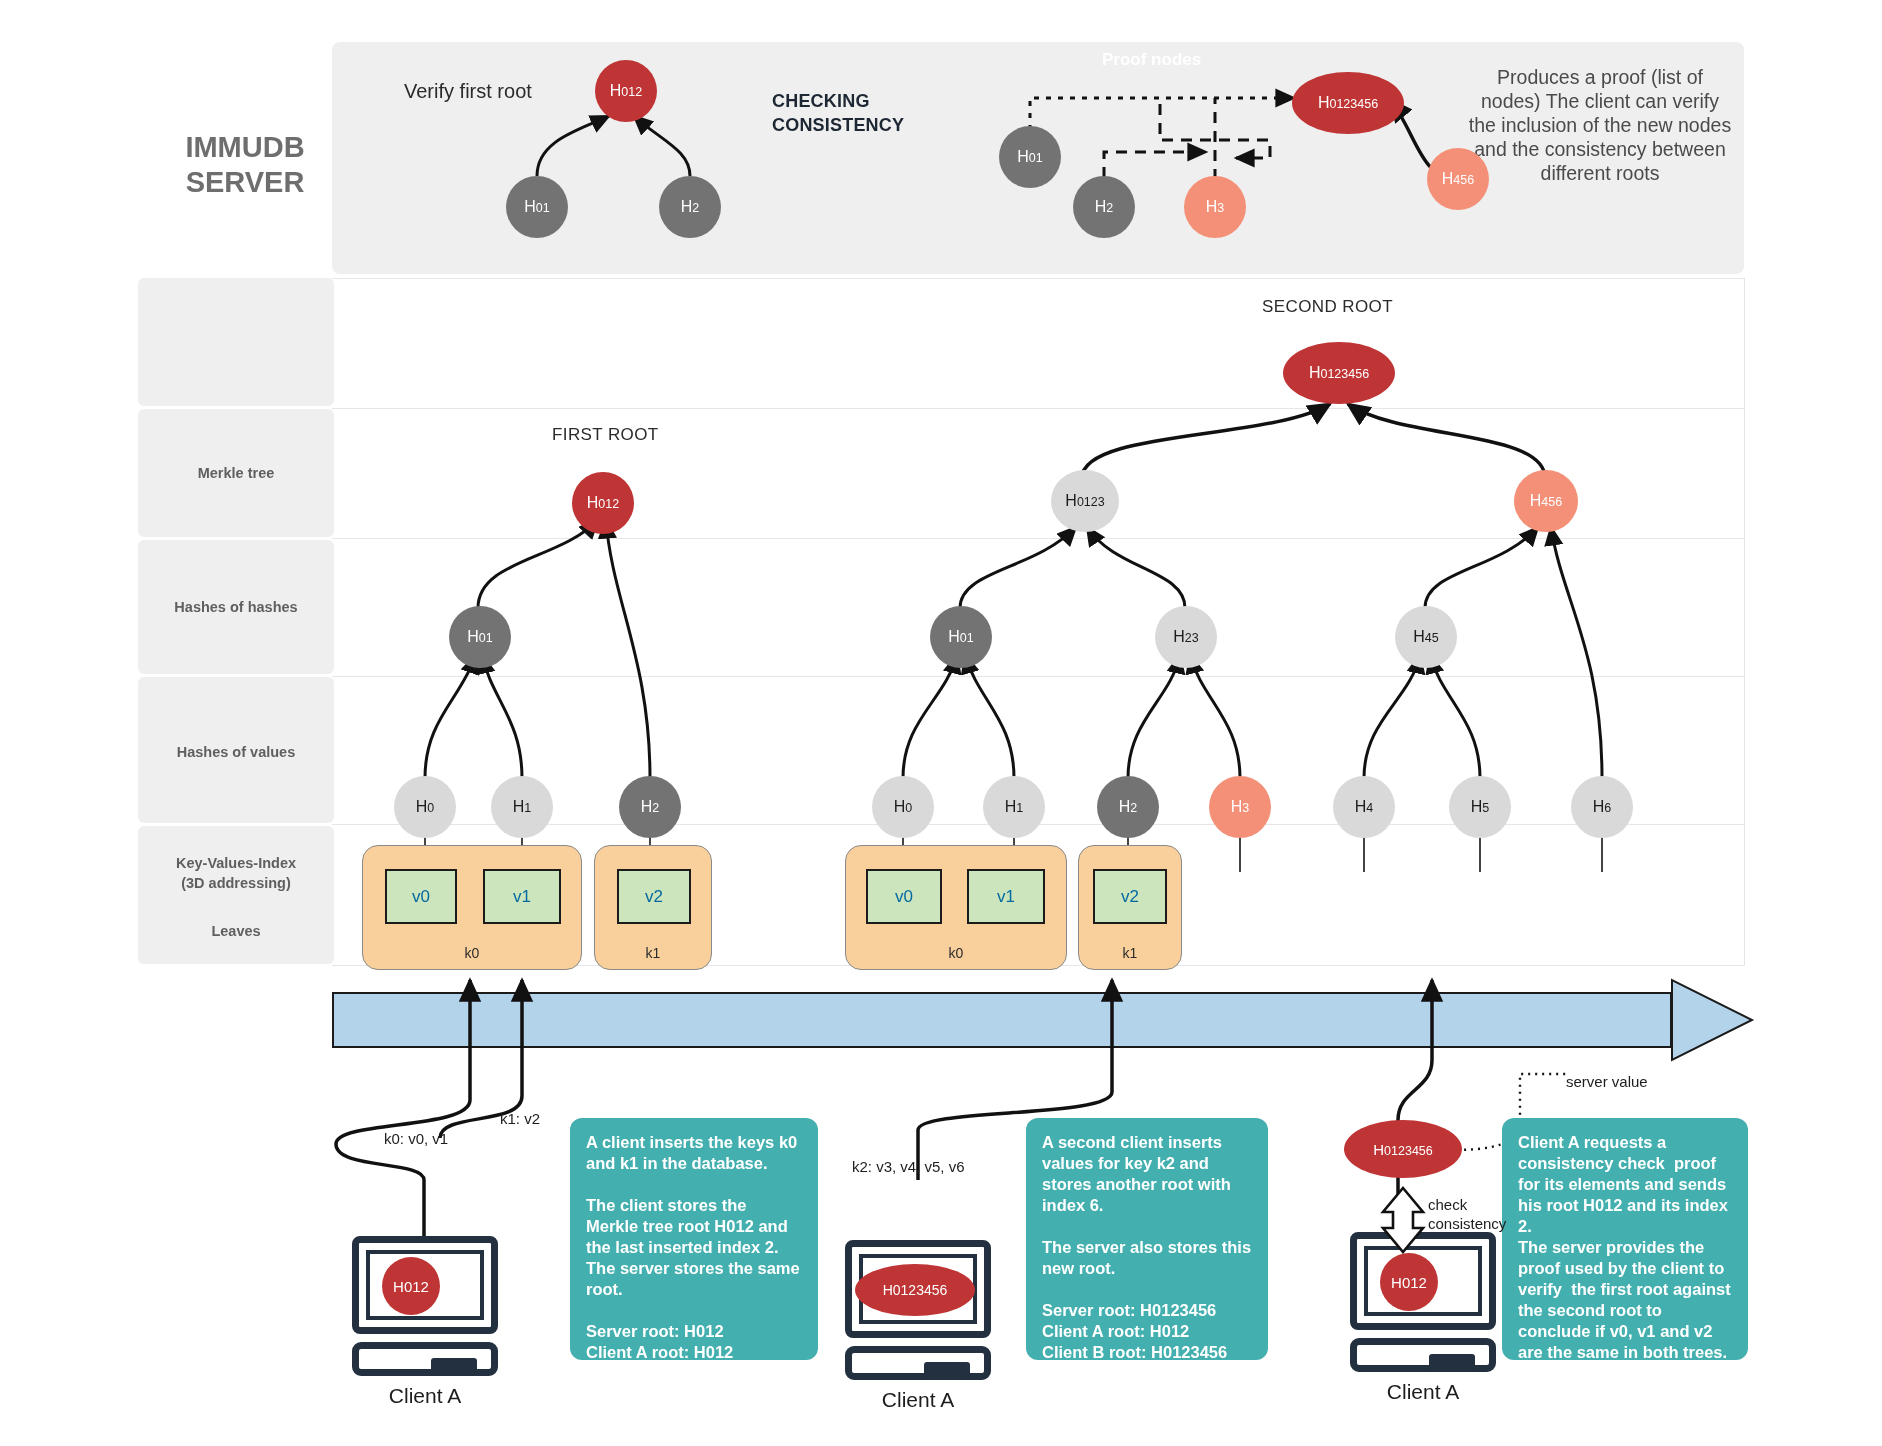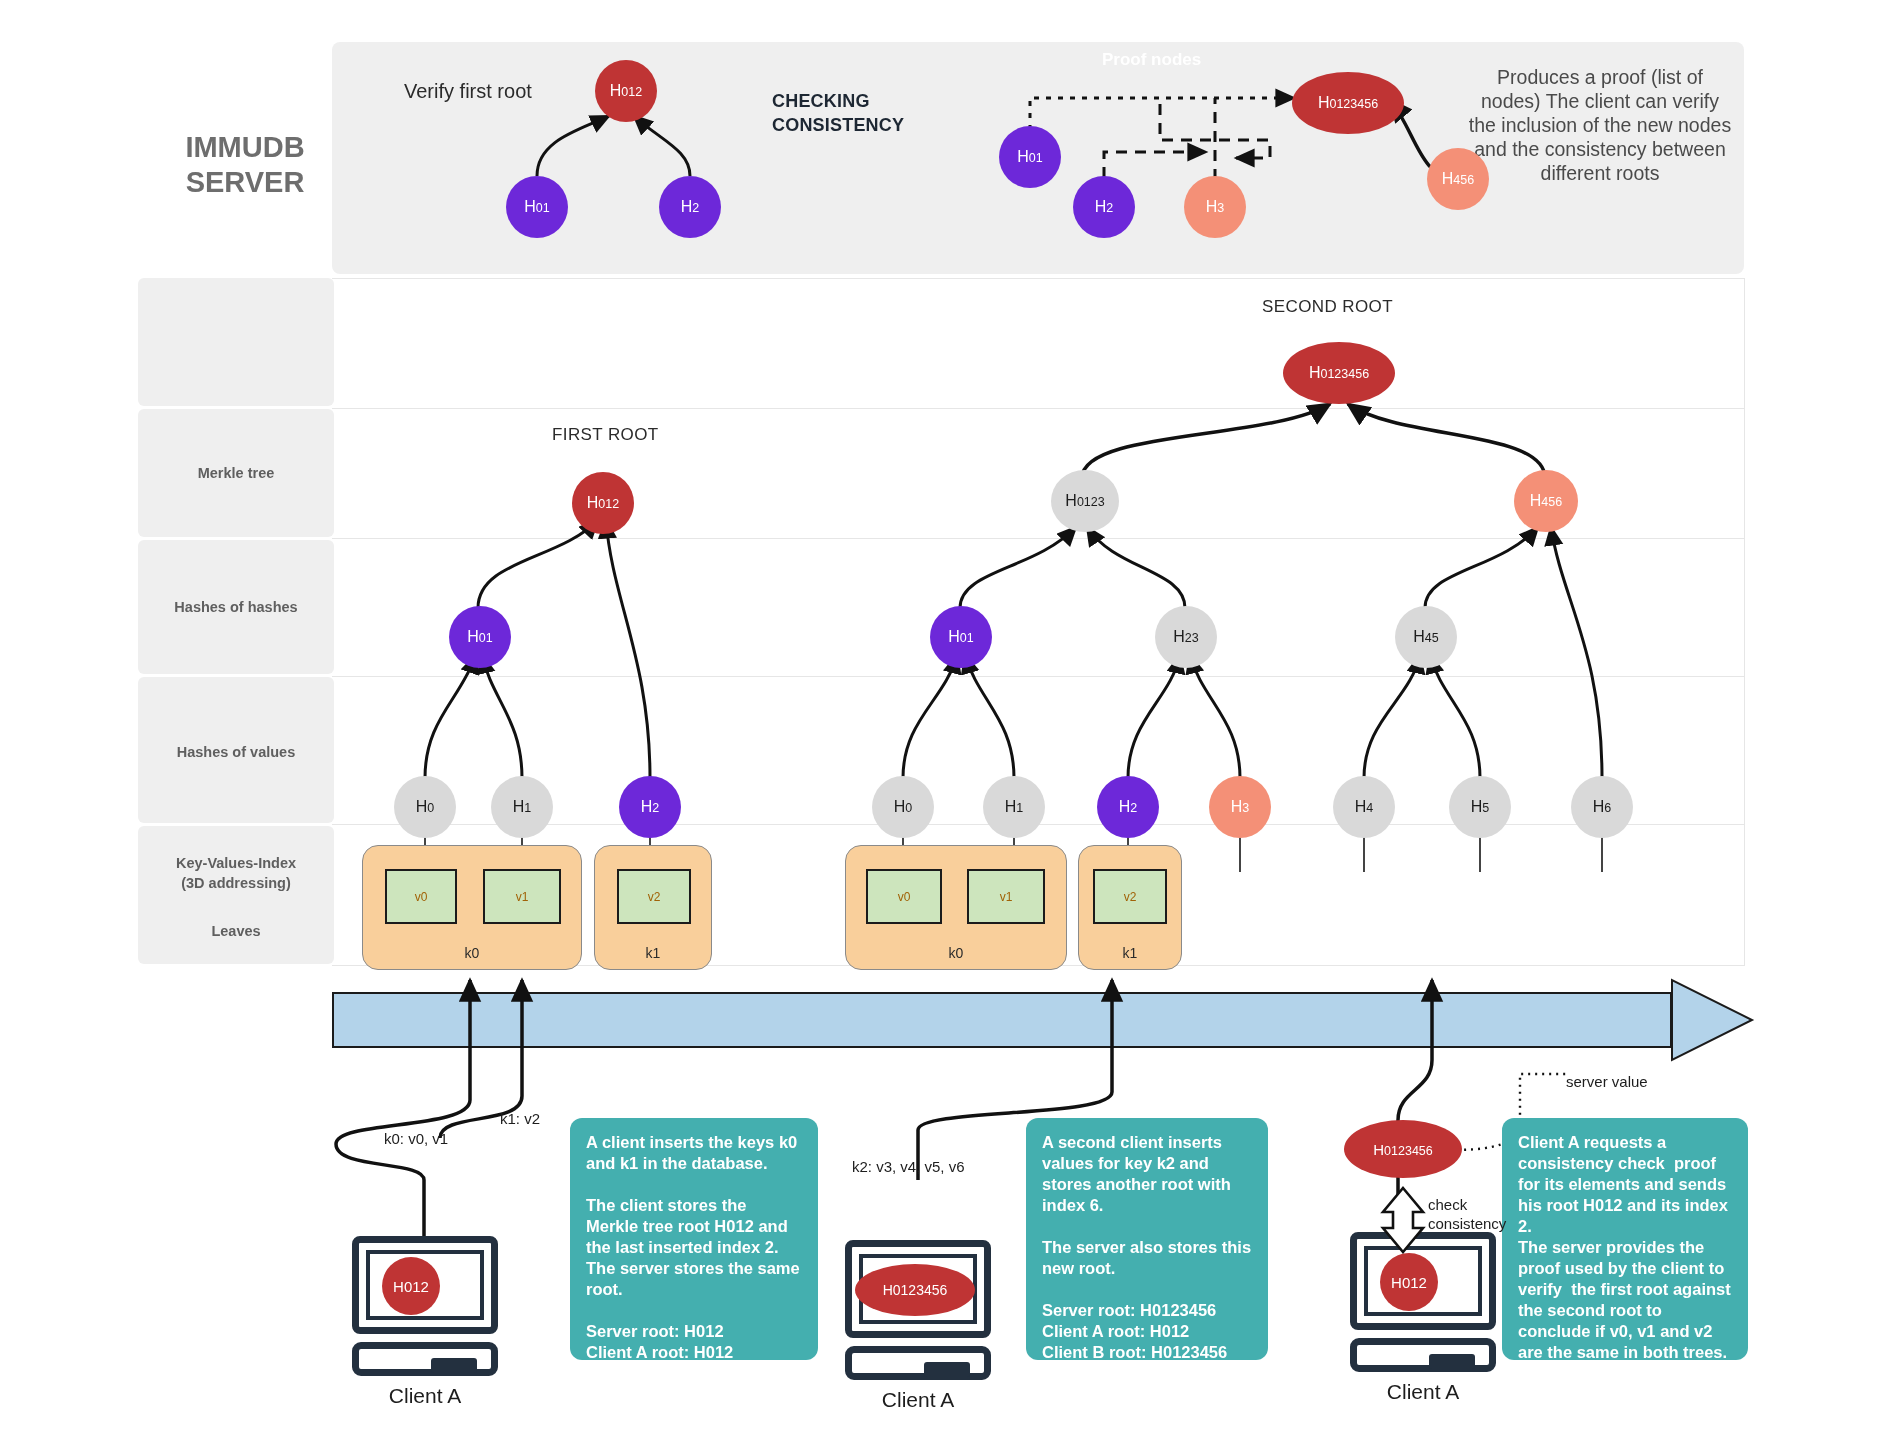--- a/index.html
+++ b/index.html
@@ -25,32 +25,32 @@
   .rootcap{font-size:17px;color:#2b2b2b;letter-spacing:.4px;}
   .proofnodes{position:absolute;font-size:17px;font-weight:bold;color:#ffffff;}
   .rtext{position:absolute;width:268px;text-align:center;font-size:19.5px;
       color:#4a4a4a;line-height:1.23;}
 
   
   .node{position:absolute;border-radius:50%;display:flex;align-items:center;
       justify-content:center;font-size:16px;color:#fff;box-sizing:border-box;}
   .node .sub{font-size:12.5px;}
   .n-grey{background:#d9d9d9;color:#1d1d1d;}
-  .n-pink{background:#6d28d9;}
+  .n-pink{background:#737373;}
   .n-salmon{background:#f49077;}
   .n-red{background:#bf3434;}
   .ellipse{border-radius:50%;}
 
   
   .kgroup{position:absolute;background:#f9cf9b;border:1.5px solid #8a8a8a;
       border-radius:16px;box-sizing:border-box;}
   .klabel{position:absolute;bottom:8px;left:0;right:0;text-align:center;
       font-size:14px;color:#2b2b2b;}
   .vbox{position:absolute;border:2px solid #1b1b1b;box-sizing:border-box;
-      display:flex;align-items:center;justify-content:center;font-size:12px;color:#a16207;}
+      display:flex;align-items:center;justify-content:center;font-size:17px;color:#0369a1;}
   .v-green{background:#cde5bd;}
   .v-white{background:#ffffff;}
 
   
   .timebar{position:absolute;left:332px;top:992px;width:1340px;height:56px;
       background:#b3d3ea;border:2px solid #1b1b1b;box-sizing:border-box;}
   .timelabel{position:absolute;left:332px;top:1008px;width:1340px;text-align:center;
       font-size:17px;color:#1d1d1d;letter-spacing:.5px;}
 
   

